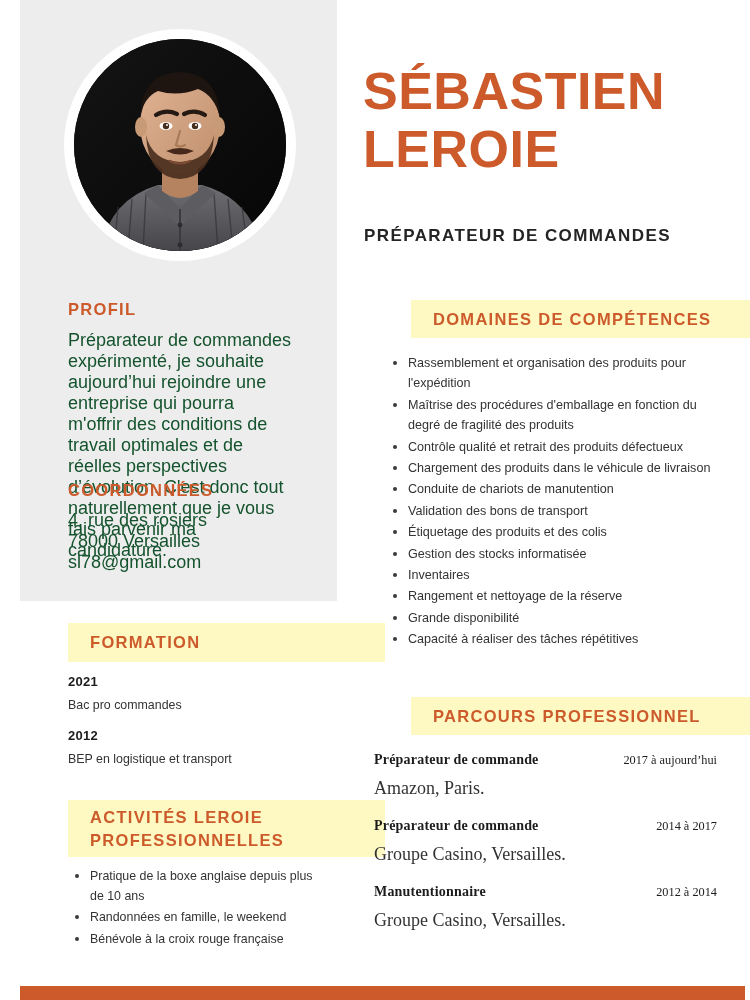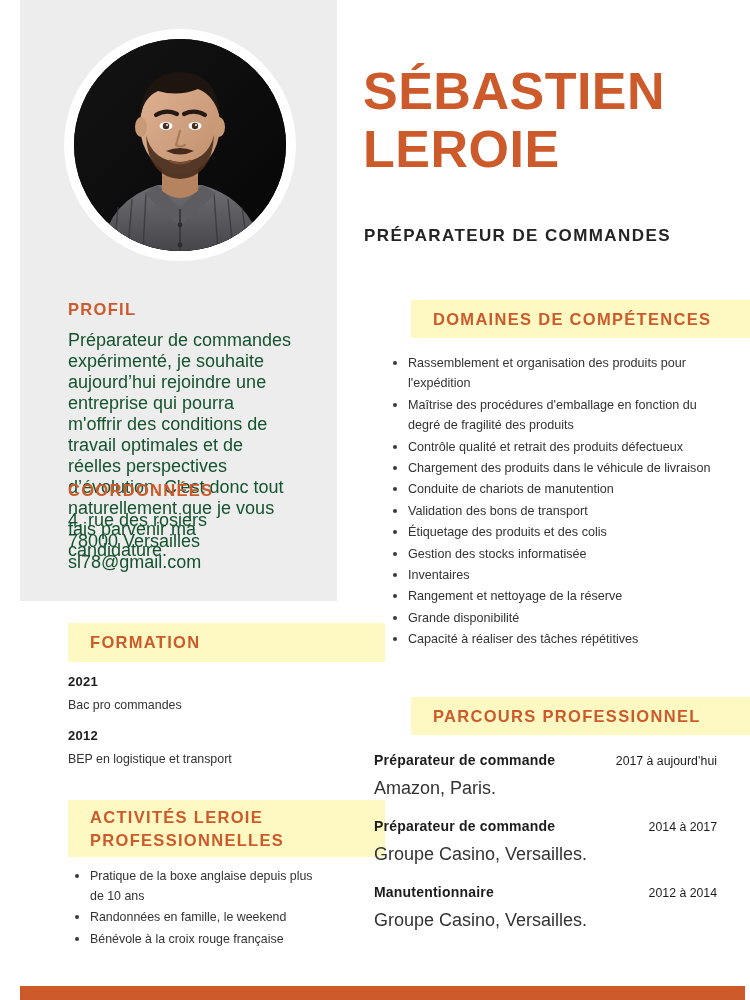--- a/index.html
+++ b/index.html
@@ -174,21 +174,21 @@
     line-height: 20.2px;
   }
 
   
   .exp-list {
     position: absolute;
     left: 374px;
     top: 752px;
     width: 343px;
   }
-  .exp-item { margin-bottom: 19px; }
+  .exp-item { margin-bottom: 19px; font-family: Liberation Serif, serif; }
   .exp-top {
     display: flex;
     justify-content: space-between;
     align-items: baseline;
   }
   .exp-role {
     color: #1c1c1c;
     font-size: 14px;
     font-weight: bold;
     letter-spacing: 0.2px;

